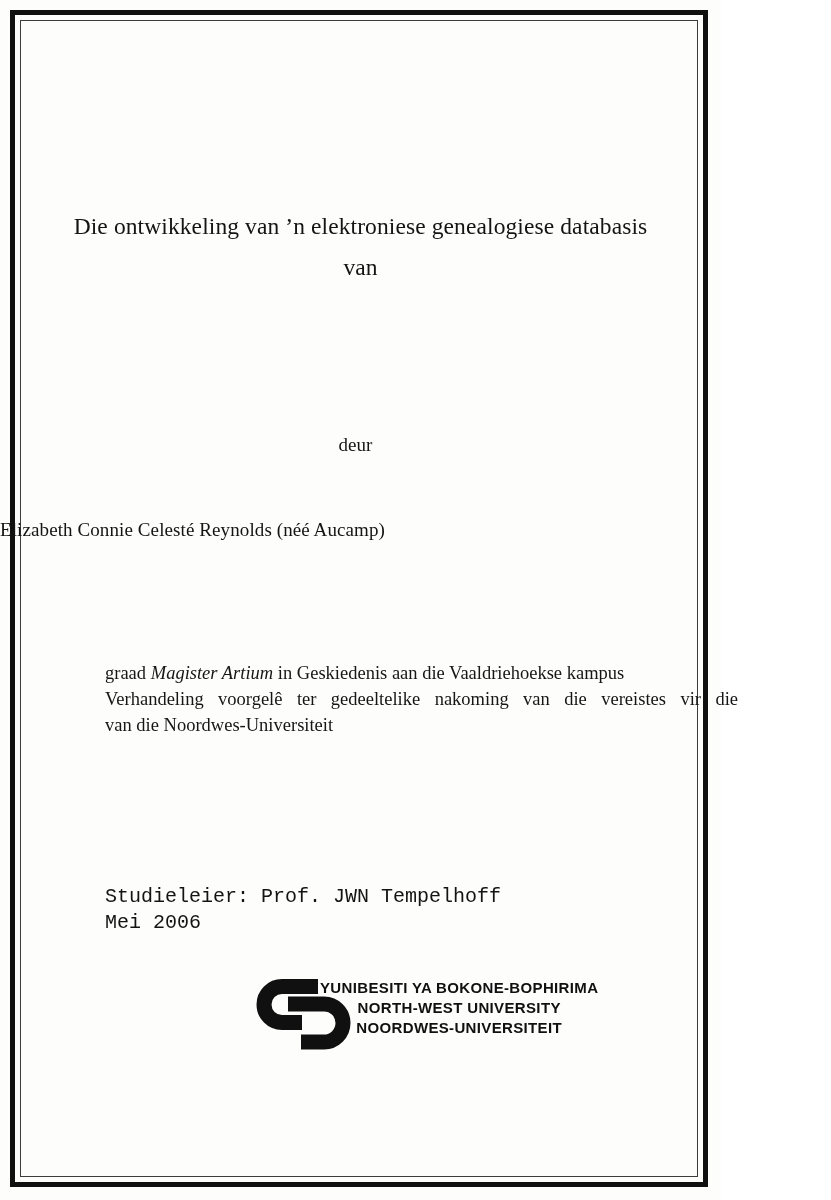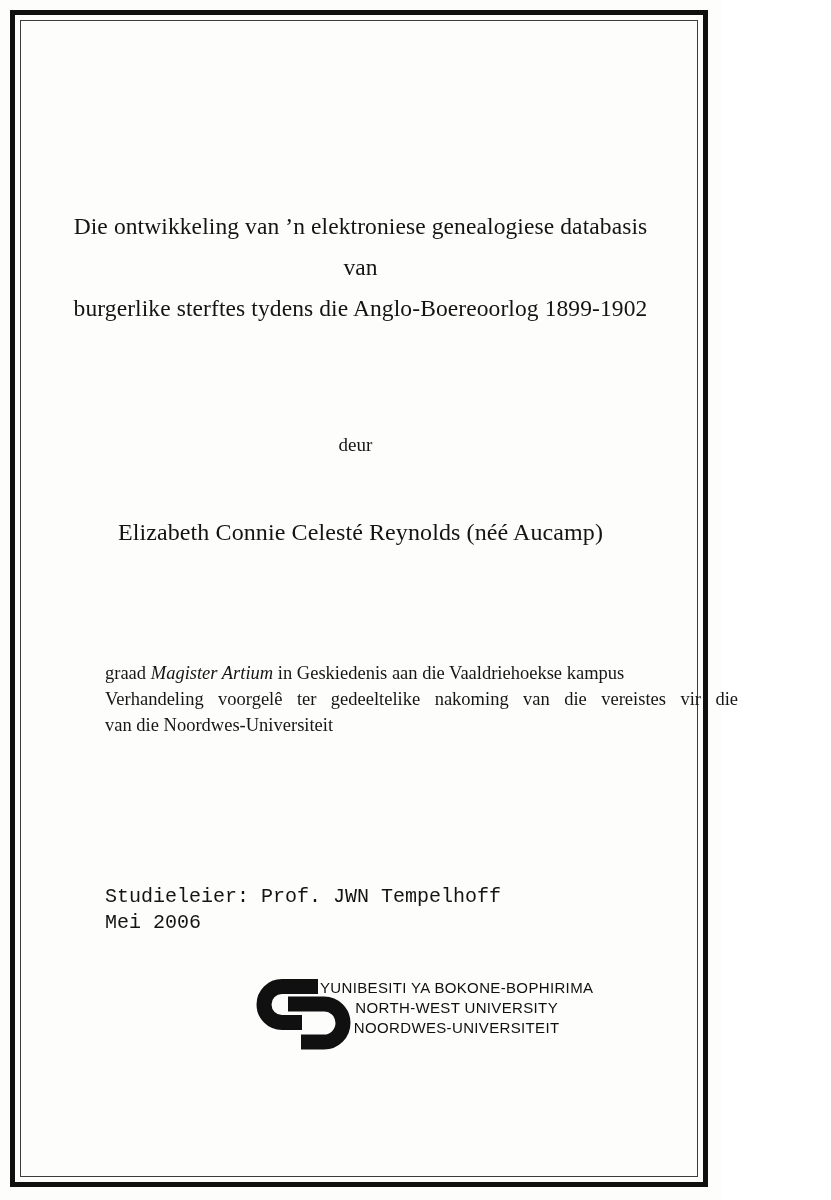--- a/index.html
+++ b/index.html
@@ -41,22 +41,22 @@
   .byline {
     position: absolute;
     left: 0; right: 10px; top: 434px;
     text-align: center;
     font-size: 19px;
     color: #161616;
   }
   .author {
     position: absolute;
     left: 0; right: 0; top: 519px;
-    text-align: center;
-    font-size: 24px;
+    text-align: left;
+    font-size: 19px;
     letter-spacing: 0.1px;
     color: #141414;
   }
   .submission {
     position: absolute;
     left: 105px; top: 660px;
     width: 633px;
     font-size: 18.5px;
     line-height: 26px;
     color: #161616;
@@ -91,39 +91,38 @@
   .logo-mark {
     width: 96px;
     height: 74px;
     flex: 0 0 auto;
   }
   .logo-text {
     margin-left: -31px;
     padding-top: 1px;
     text-align: center;
     font-family: "Liberation Sans", sans-serif;
-    font-weight: normal;
+    font-weight: bold;
     font-size: 15px;
     line-height: 20px;
     letter-spacing: 0.35px;
     color: #101010;
     white-space: nowrap;
   }
 </style>
 </head>
 <body>
 
 <div class="page">
 
   <div class="frame-outer"></div>
   <div class="frame-inner"></div>
 
   <div class="thesis-title">
     <div>Die ontwikkeling van ’n elektroniese genealogiese databasis van</div>
-    <div>burgerlike sterftes tydens die Anglo-Boereoorlog 1899-1902</div>
   </div>
 
   <div class="byline">deur</div>
 
   <div class="author">Elizabeth Connie Celesté Reynolds (néé Aucamp)</div>
 
   <div class="submission">
     <span class="line"><span>graad </span><span class="italic">Magister Artium</span><span> in Geskiedenis aan die Vaaldriehoekse kampus</span></span>
     <span class="line justified-line"><span>Verhandeling voorgelê ter gedeeltelike nakoming van die vereistes vir die</span></span>
     <span class="line">van die Noordwes-Universiteit</span>

